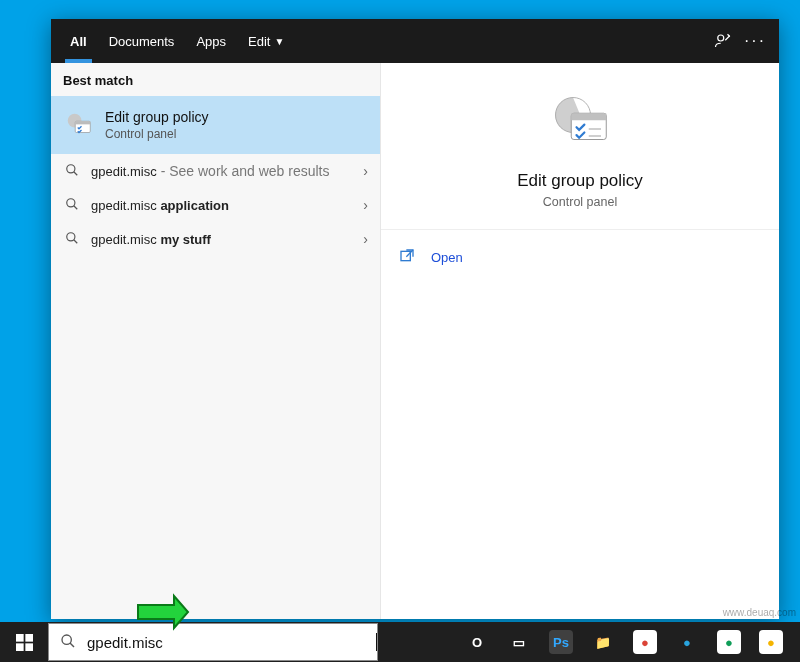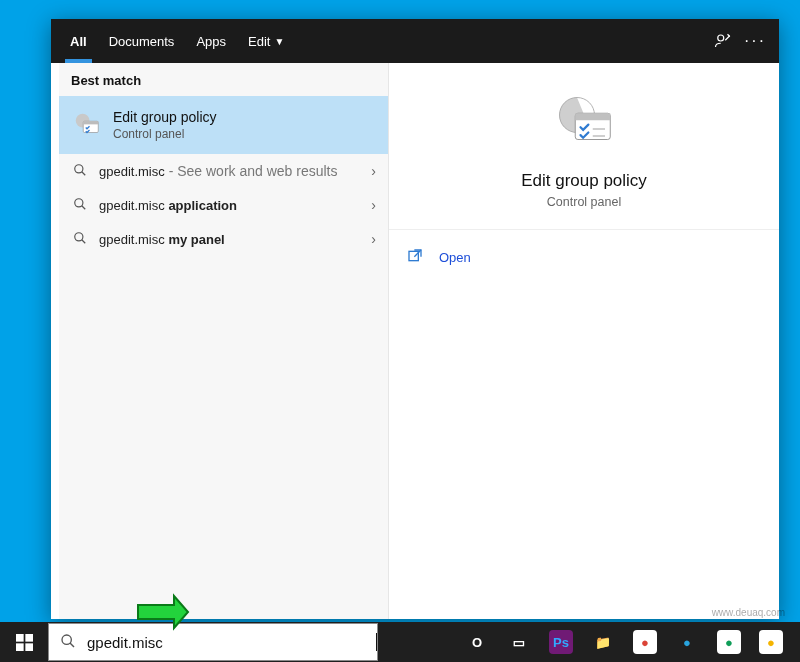--- a/index.html
+++ b/index.html
@@ -16,21 +16,21 @@
 
   
   .tabbar { height: 44px; background: #1b1b1b; display: flex; align-items:center; padding:0 8px; color:#fff; font-size:13px; }
   .tabbar .tab { padding: 0 11px; height:44px; display:flex; align-items:center; position:relative; cursor:default;}
   .tabbar .tab.active { font-weight:600; }
   .tabbar .tab.active::after { content:""; position:absolute; left:6px; right:6px; bottom:0; height:4px; background:#3393df;}
   .tabbar .more-caret { font-size:10px; margin-left:4px; }
   .tabbar .spacer { flex:1; }
   .tabbar .hicon { width:32px; height:32px; display:flex; align-items:center; justify-content:center; color:#fff; }
 
-  .panel-body { flex:1; display:flex; min-height:0;margin-left:8px; }
+  .panel-body { flex:1; display:flex; min-height:0; }
   .left-col { width:330px; border-right:1px solid #e6e6e6; background:#f7f7f7; display:flex; flex-direction:column; }
   .right-col { flex:1; background:#fff; display:flex; flex-direction:column; }
 
   .section-label { font-size:13px; font-weight:600; padding:10px 12px 8px 12px; color:#111; }
 
   .best-match {
     display:flex; align-items:center; gap:10px; padding:8px 12px; height:58px;
     background:#bde0f7;
   }
   .best-match .bm-icon { width:32px; height:32px; display:flex; align-items:center; justify-content:center; }
@@ -71,21 +71,21 @@
   @keyframes blink { 50% {opacity:0;} }
 
   .arrow-callout {
     position:absolute; left:130px; bottom:30px; pointer-events:none;
   }
 
   .tb-icons { display:flex; align-items:center; height:40px; margin-left:auto; padding-right:8px;}
   .tb-item { width:42px; height:40px; display:flex; align-items:center; justify-content:center; position:relative; }
   .tb-app-chip { width:24px; height:24px; border-radius:4px; display:flex; align-items:center; justify-content:center; font-size:13px; font-weight:700;}
 
-  .watermark { position:absolute; right:15px; bottom:44px; font-size:10px; color:rgba(0,0,0,.35); font-family:Arial; }
+  .watermark { position:absolute; right:4px; bottom:44px; font-size:10px; color:rgba(0,0,0,.35); font-family:Arial; }
 </style>
 </head>
 <body>
 
 <div class="desktop-frame">
 
   <div class="search-panel">
 
     <div class="tabbar">
       <div class="tab active">All</div>
@@ -155,21 +155,21 @@
         </div>
 
         <div class="result-row">
           <div class="ricon">
             <svg width="14" height="14" viewBox="0 0 24 24" fill="none" stroke="#555" stroke-width="2">
                 <circle cx="10" cy="10" r="7"></circle>
                 <line x1="21" y1="21" x2="15" y2="15"></line>
               </svg>
           </div>
           <div class="rlabel">
-            <span>gpedit.misc </span><b>my panel</b><span class="rsuffix"></span>
+            <span>gpedit.misc </span><b>my stuff</b><span class="rsuffix"></span>
           </div>
           <div class="chev">›</div>
         </div>
       </div>
 
       <div class="right-col">
         <div class="preview-head">
           <div class="big-icon">
             <svg width="70" height="70" viewBox="0 0 80 80">
               <path d="M32 12a20 20 0 1 0 14 34" fill="#cfcfcf"></path>
@@ -224,21 +224,21 @@
     </div>
 
     <div class="tb-icons" id="tb-icons">
         <div class="tb-item">
           <div class="tb-app-chip" style="background: transparent; color: rgb(255, 255, 255);">O</div>
         </div>
         <div class="tb-item">
           <div class="tb-app-chip" style="background: transparent; color: rgb(255, 255, 255);">▭</div>
         </div>
         <div class="tb-item">
-          <div class="tb-app-chip" style="background: #701a75; color: rgb(49, 168, 255);">Ps</div>
+          <div class="tb-app-chip" style="background: #404040; color: rgb(49, 168, 255);">Ps</div>
         </div>
         <div class="tb-item">
           <div class="tb-app-chip" style="background: transparent; color: rgb(255, 216, 119);">📁</div>
         </div>
         <div class="tb-item">
           <div class="tb-app-chip" style="background: rgb(255, 255, 255); color: rgb(219, 68, 55);">●</div>
         </div>
         <div class="tb-item">
           <div class="tb-app-chip" style="background: transparent; color: rgb(41, 164, 222);">●</div>
         </div>

